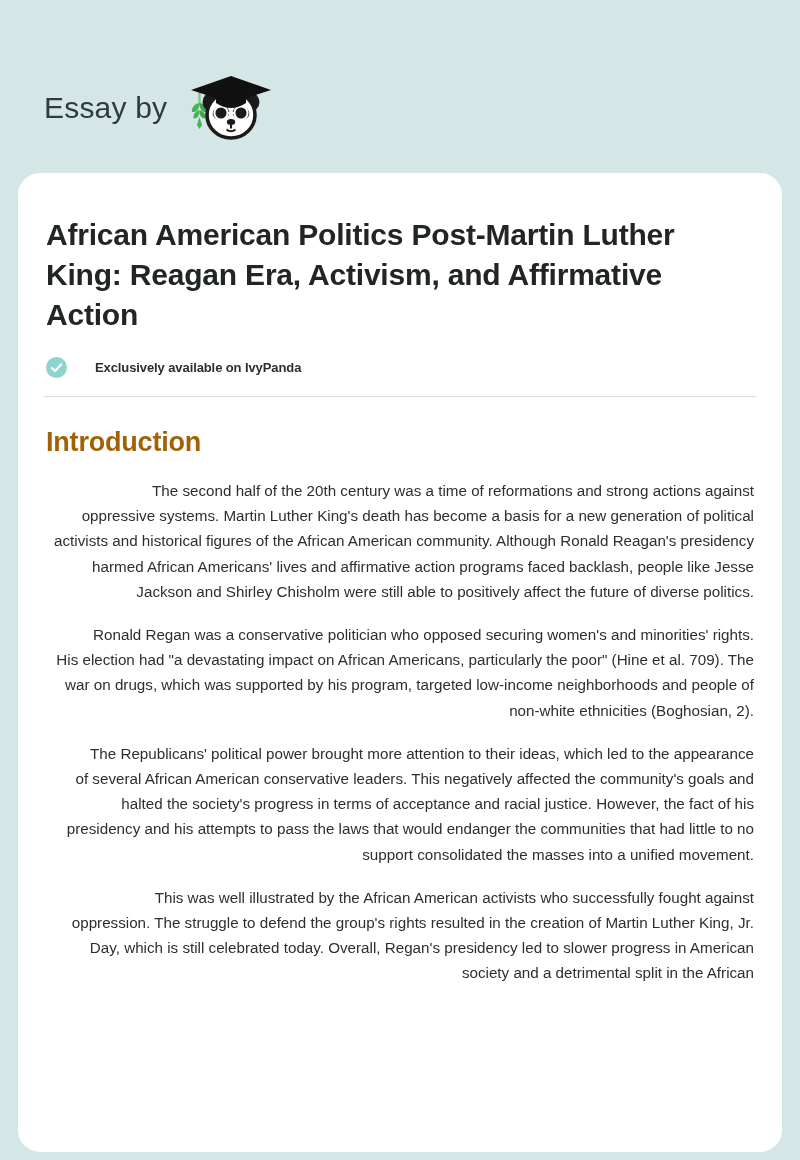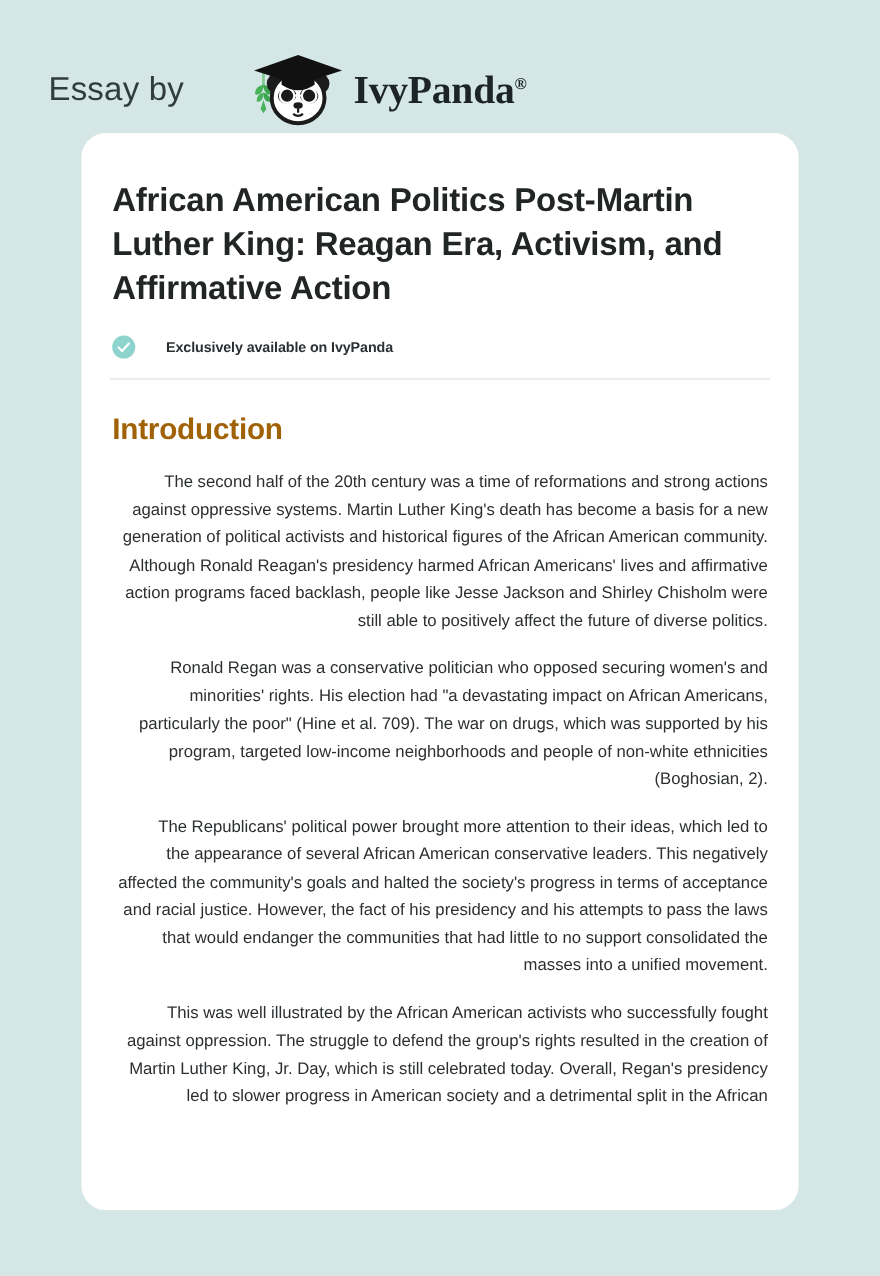--- a/index.html
+++ b/index.html
@@ -13,22 +13,21 @@
     background: #d5e6e6;
     font-family: "Liberation Sans", sans-serif;
     -webkit-font-smoothing: antialiased;
   }
 
   
   .masthead {
     display: flex;
     align-items: center;
     padding: 42px 0 0 44px;
-    height: 121px;
-    gap: 40px;
+    height: 173px;
   }
 
   .masthead-label {
     font-size: 30px;
     font-weight: 400;
     color: #2f3b3d;
     letter-spacing: 0.2px;
     line-height: 1;
   }
 
@@ -58,21 +57,21 @@
 
   .brand-reg {
     font-size: 15px;
     vertical-align: super;
     line-height: 1;
   }
 
   
   .paper-card {
     position: relative;
-    width: 652px;
+    width: 764px;
     margin: 0 auto;
     min-height: 979px;
     background: #ffffff;
     border-radius: 22px;
     padding: 42px 24px 40px 24px;
   }
 
   .doc-title {
     font-size: 30px;
     line-height: 40px;
@@ -174,23 +173,20 @@
         <ellipse cx="48" cy="50" rx="4.2" ry="3" fill="#1b1b1b"></ellipse>
         <path d="M48 53 v3.5" stroke="#1b1b1b" stroke-width="2"></path>
         <path d="M43.5 57.5 q4.5 3.6 9 0" stroke="#1b1b1b" stroke-width="2" fill="none"></path>
 
         <path d="M48 4 L88 18 L48 31 L8 18 Z" fill="#111111"></path>
         <path d="M33 24 v7 q15 10 30 0 v-7 L48 30 Z" fill="#111111"></path>
         <circle cx="48" cy="17" r="3" fill="#111111"></circle>
       </svg>
     </span>
 
-    <span class="brand-wordmark">
-      <span>IvyPanda</span><span class="brand-reg">®</span>
-    </span>
 
   </div>
 </header>
 
 <main class="paper-card">
 
   <h1 class="doc-title">African American Politics Post-Martin Luther King: Reagan Era, Activism, and Affirmative Action</h1>
 
   <div class="availability-badge">
     <span class="check-circle">

